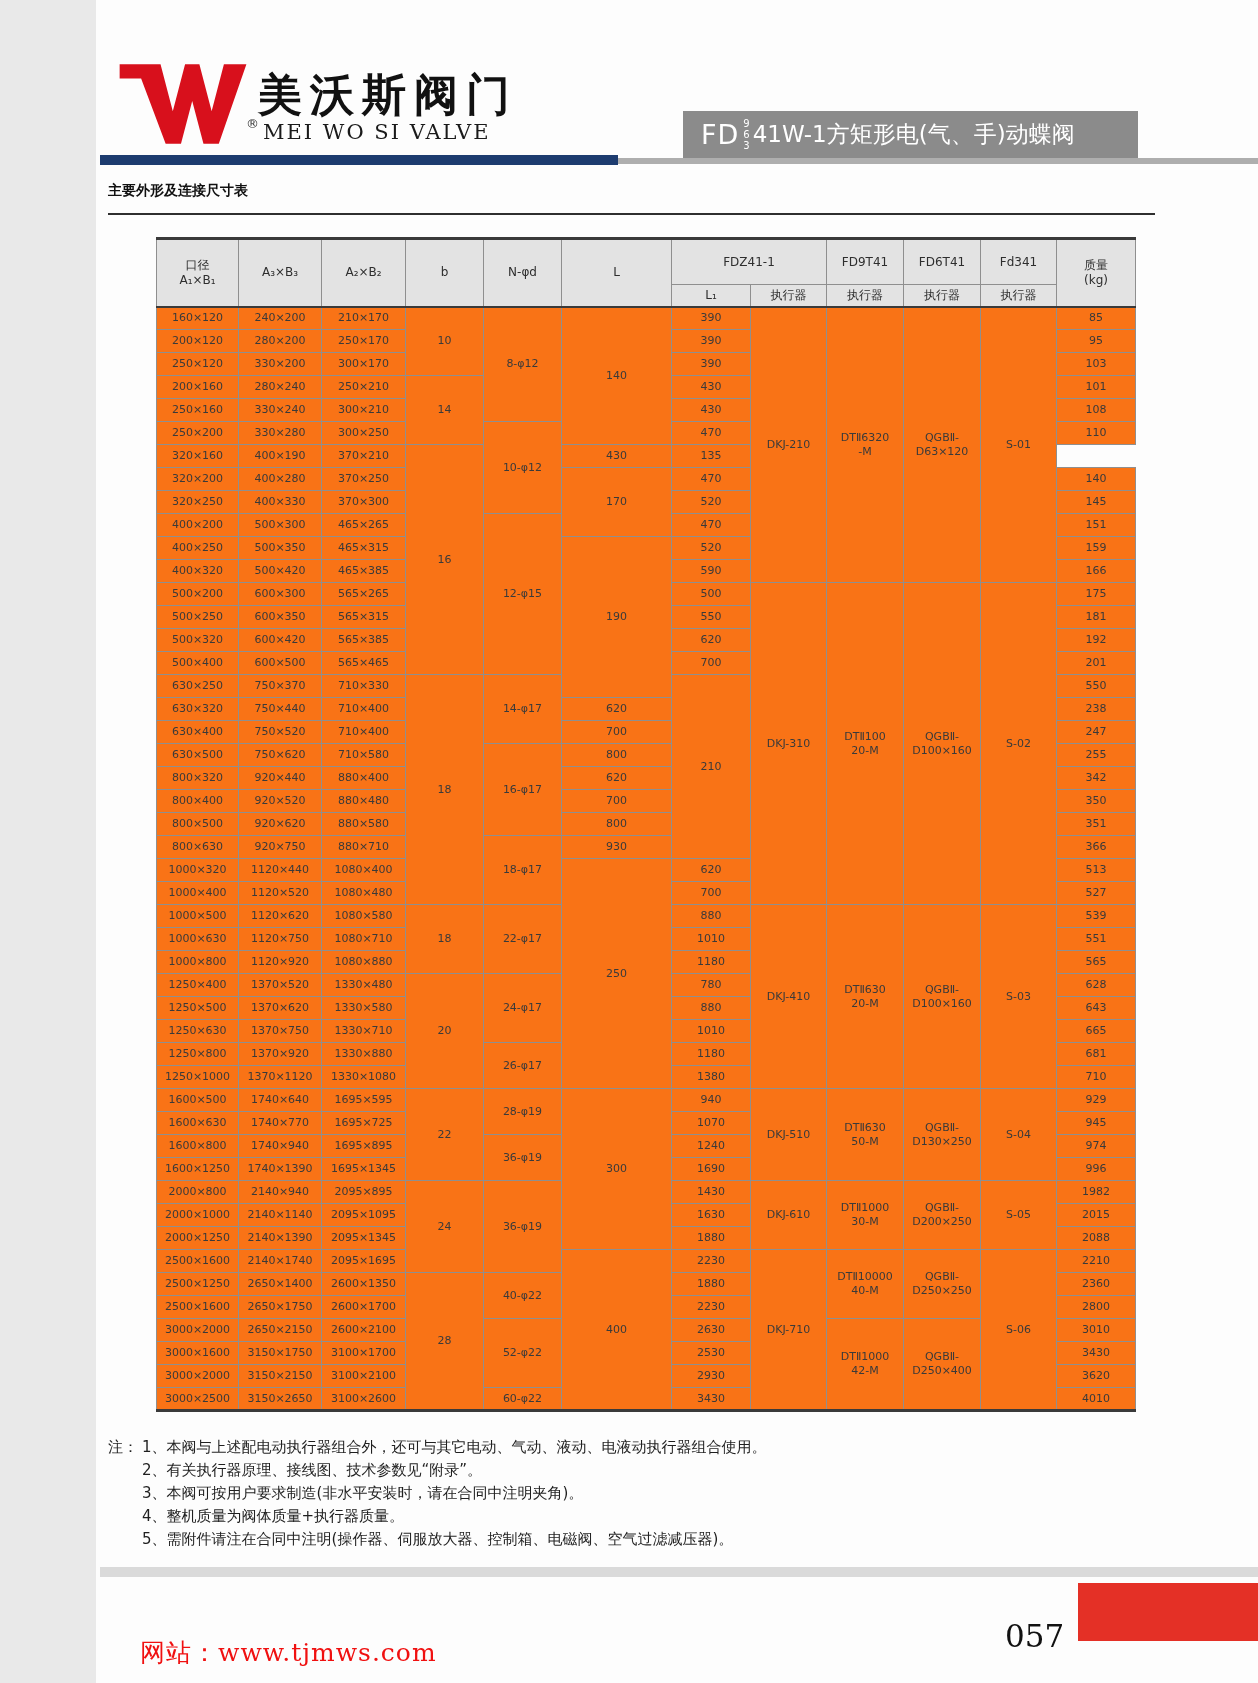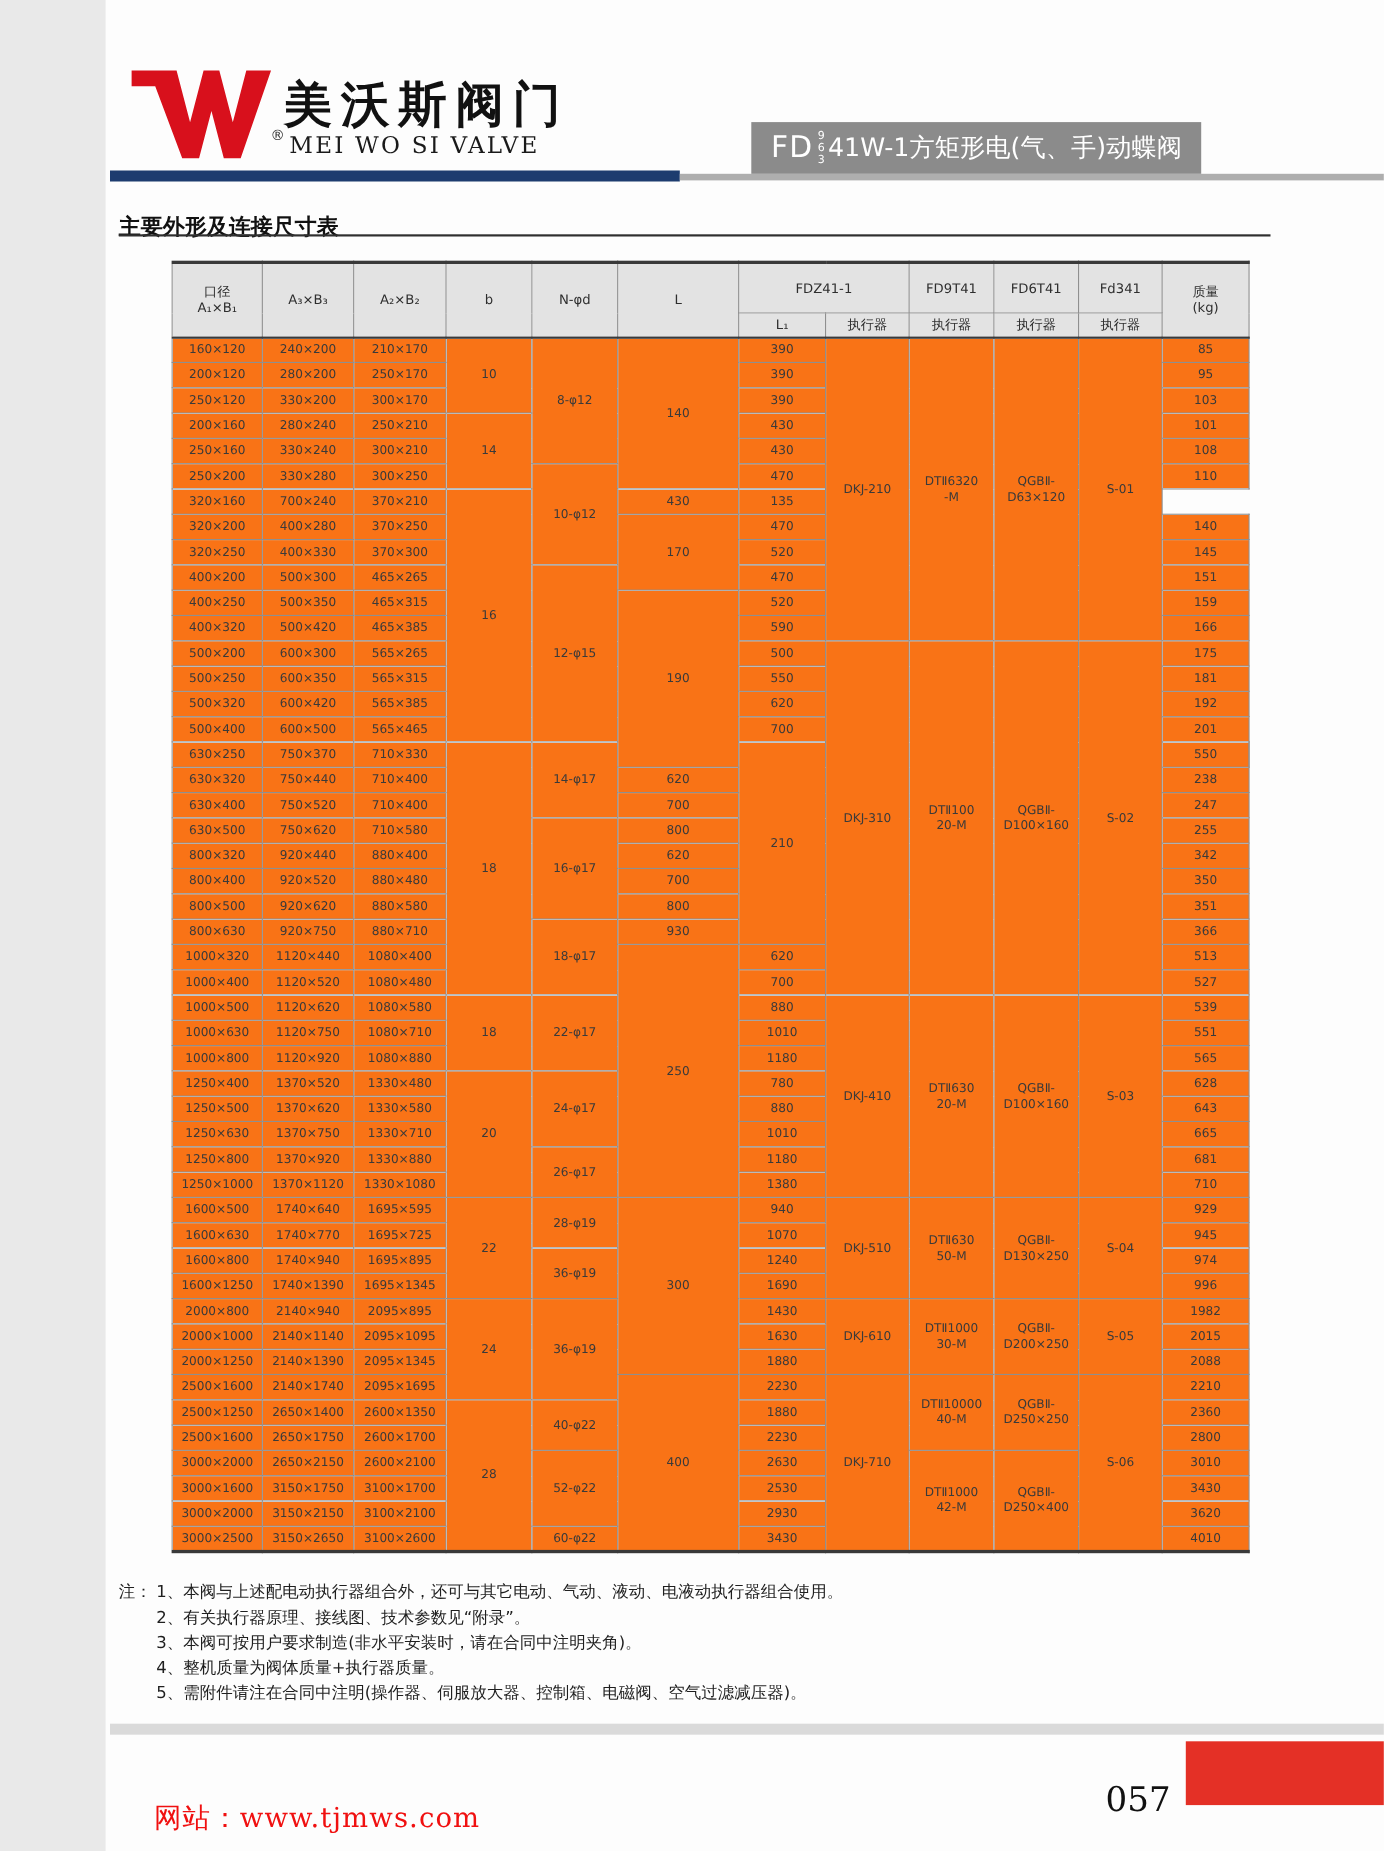--- a/index.html
+++ b/index.html
@@ -14,28 +14,28 @@
   
   .logo-svg{left:112px;top:58px;width:140px;height:92px;}
   .logo-reg{left:246px;top:116px;font-size:13px;color:#333;}
   .brand-cn{left:258px;top:66px;font-family:"DejaVu Serif","Liberation Serif",serif;
     font-size:44px;font-weight:700;letter-spacing:8px;color:#111;}
   .brand-en{left:263px;top:120px;font-family:"DejaVu Serif","Liberation Serif",serif;
     font-size:21px;letter-spacing:2px;color:#1a1a1a;}
   .bar-navy{left:100px;top:155px;width:518px;height:10px;background:#1d3c6f;}
   .bar-gray{left:618px;top:158px;width:640px;height:6px;background:#aeaeae;}
   
-  .title-box{left:683px;top:111px;width:409px;height:47px;background:#8b8b8b;
+  .title-box{left:683px;top:111px;width:455px;height:47px;background:#8b8b8b;
     color:#fff;display:flex;align-items:center;padding-left:18px;box-sizing:border-box;}
   .title-prefix{font-size:27px;letter-spacing:1px;}
   .title-stack{display:flex;flex-direction:column;justify-content:center;
     font-size:10px;line-height:11px;margin:0 3px 0 4px;text-align:center;}
   .title-suffix{font-size:23px;}
   
-  .section-title{left:108px;top:193px;font-size:20px;font-weight:700;color:#111;}
+  .section-title{left:108px;top:182px;font-size:14px;font-weight:700;color:#111;}
   .section-rule{left:108px;top:213px;width:1047px;height:2px;background:#2f2f2f;}
   
   .dim-table{left:108px;top:237px;border-collapse:collapse;table-layout:fixed;width:979px;margin-left:48px;}
   .dim-table th,.dim-table td{
     border:1px solid #8f8f8f;text-align:center;vertical-align:middle;
     padding:0 1px;font-size:11px;color:#3a3a3a;white-space:pre-line;
     overflow:hidden;font-weight:400;line-height:1.25;}
   .dim-table thead th{background:#e3e3e3;font-size:12px;color:#2e2e2e;}
   .dim-table thead tr.h1{height:46px;}
   .dim-table thead tr.h2{height:22px;}
@@ -169,21 +169,21 @@
       <tr>
         <td>250×200</td>
         <td>330×280</td>
         <td>300×250</td>
         <td rowspan="4">10-φ12</td>
         <td>470</td>
         <td>110</td>
       </tr>
       <tr>
         <td>320×160</td>
-        <td>700×240</td>
+        <td>400×190</td>
         <td>370×210</td>
         <td rowspan="10">16</td>
         <td>430</td>
         <td>135</td>
       </tr>
       <tr>
         <td>320×200</td>
         <td>400×280</td>
         <td>370×250</td>
         <td rowspan="3">170</td>

